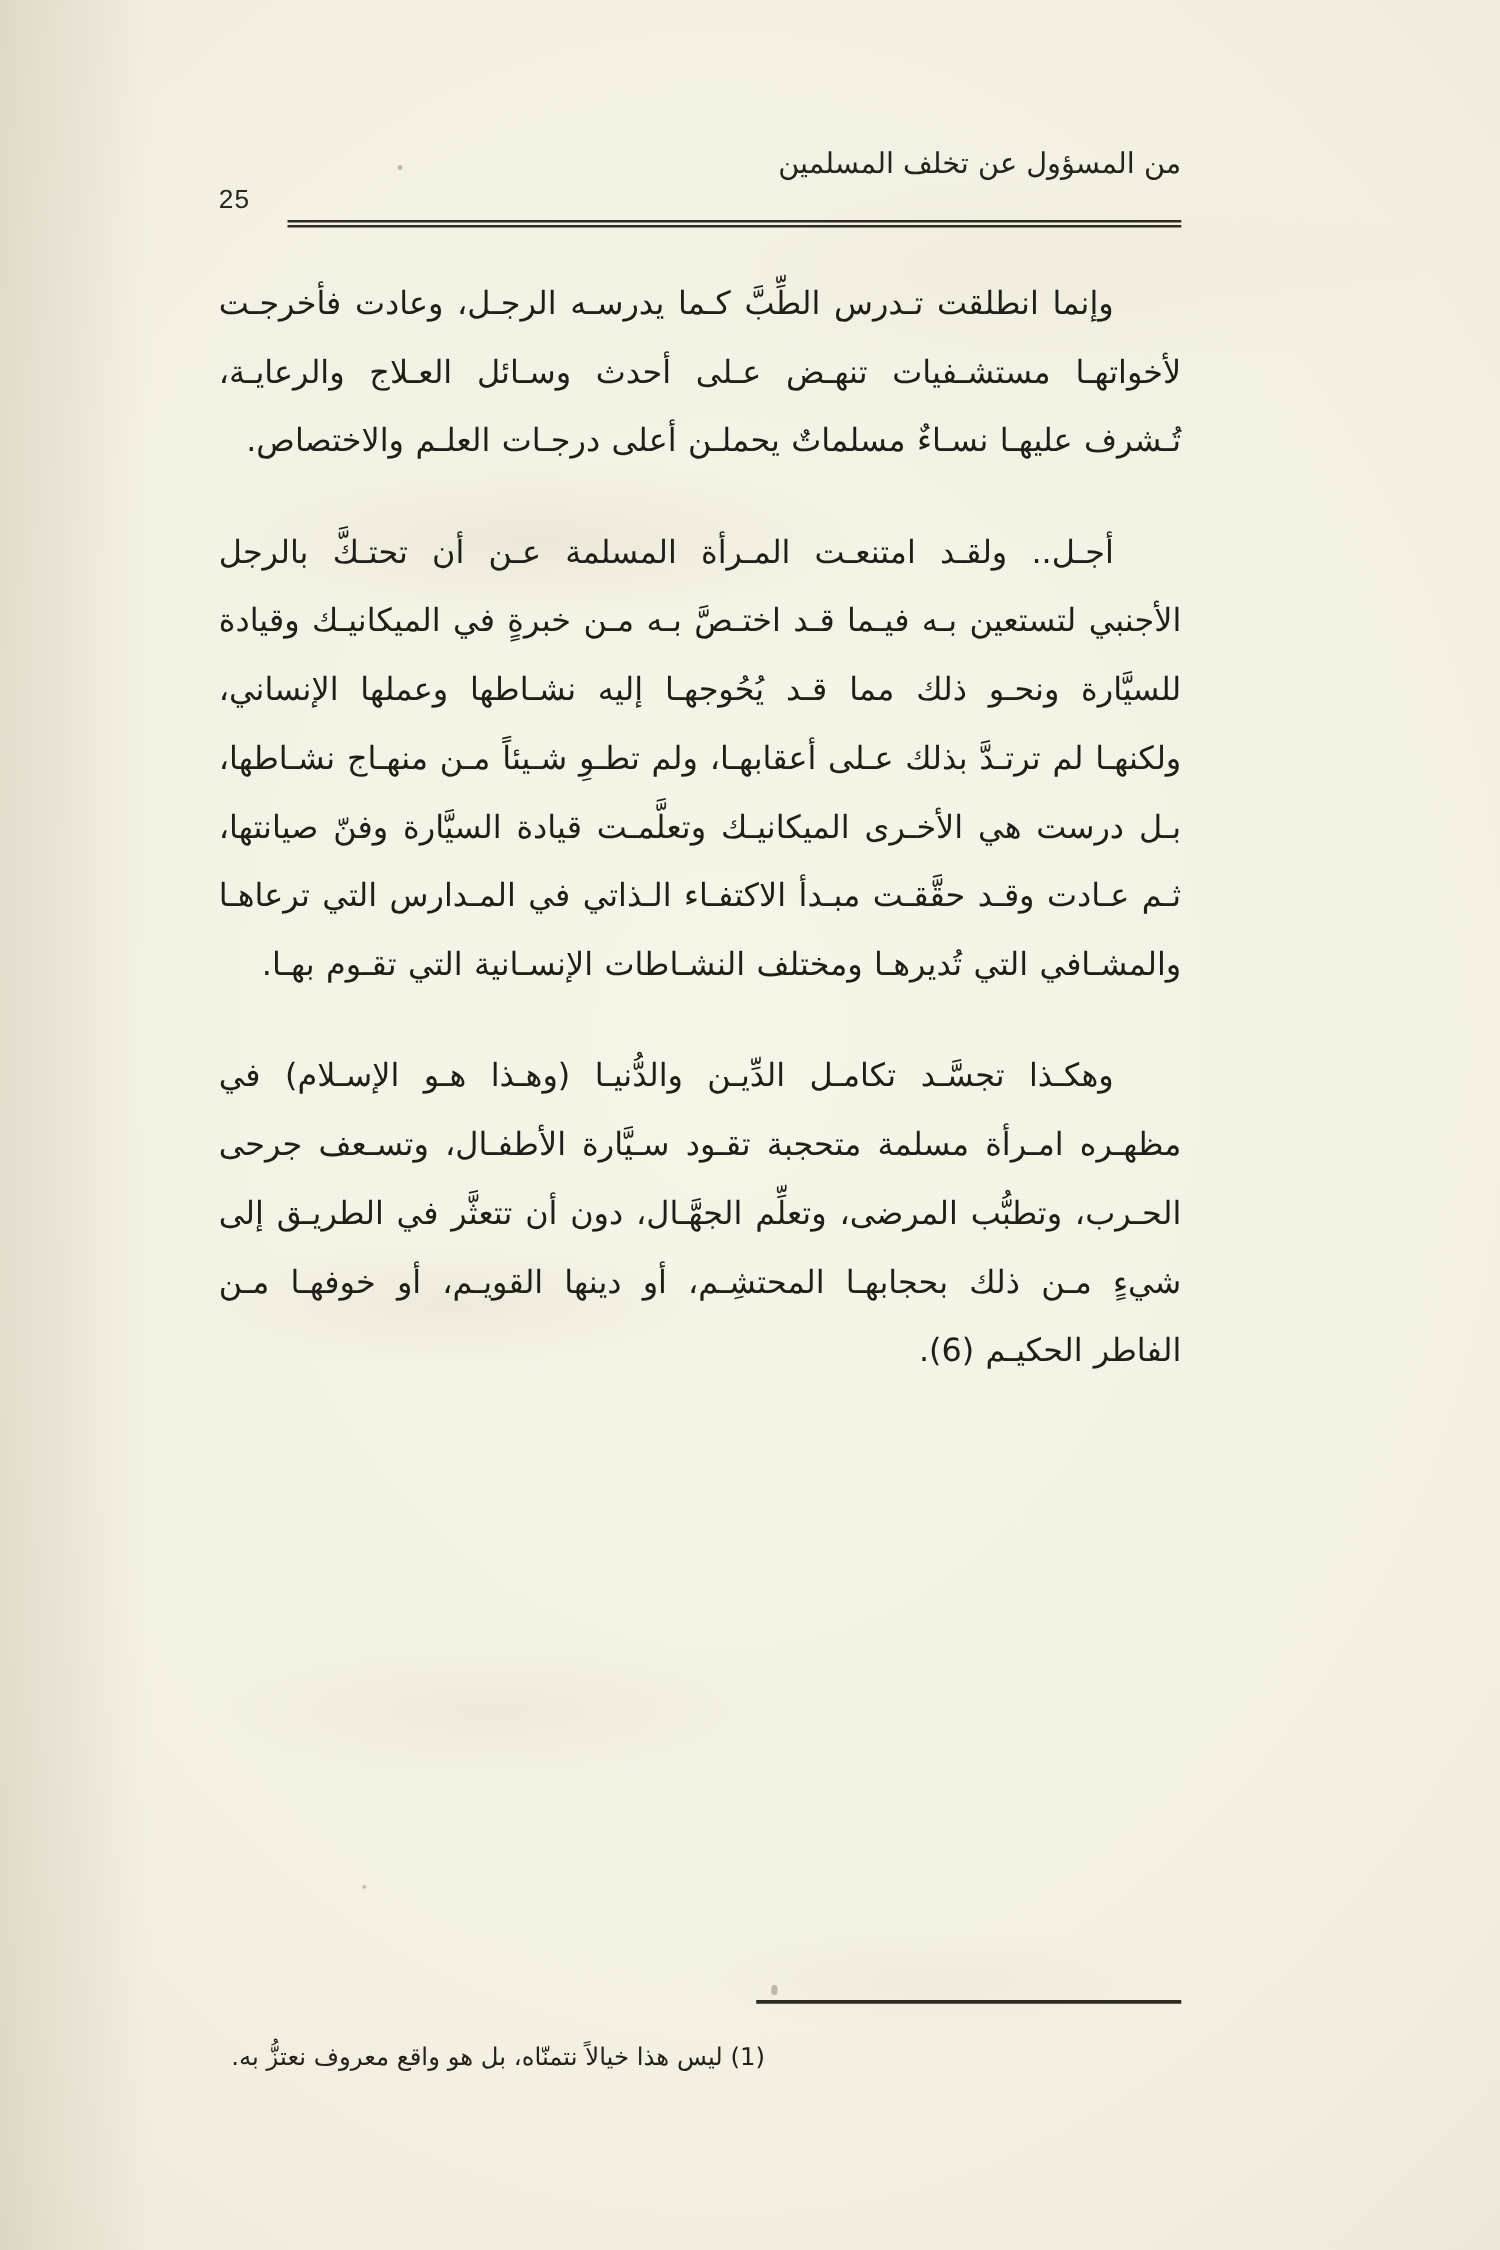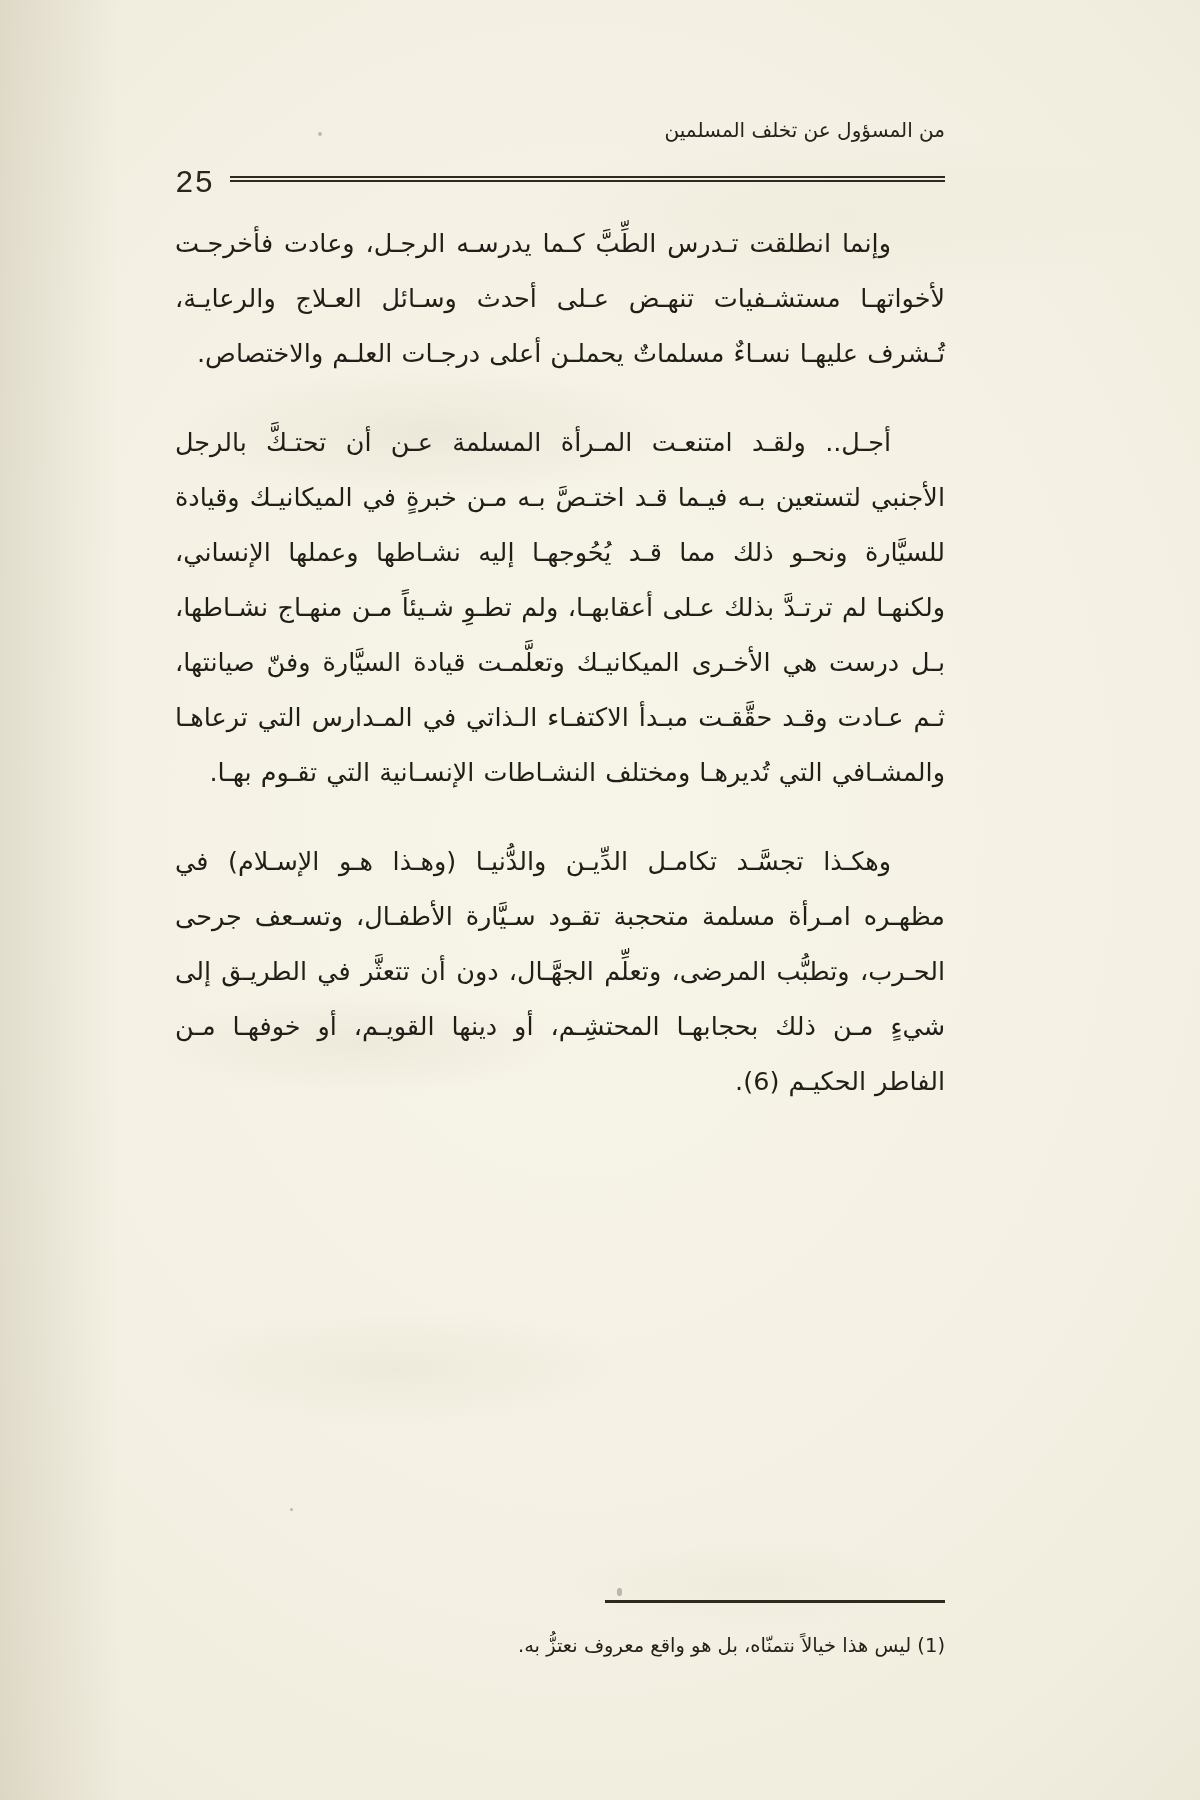--- a/index.html
+++ b/index.html
@@ -53,32 +53,32 @@
     top: 118px;
     left: 175px;
     width: 770px;
     height: 70px;
   }
   .running-title {
     position: absolute;
     right: 0;
     top: 0;
     font-family: "DejaVu Sans", sans-serif;
-    font-size: 20px;
+    font-size: 23px;
     color: #26231c;
     direction: rtl;
     white-space: nowrap;
     letter-spacing: -0.2px;
   }
   .page-number {
     position: absolute;
     left: 0;
-    top: 48px;
-    font-family: Liberation Mono, monospace;
-    font-size: 31px;
+    top: 30px;
+    font-family: Liberation Sans, sans-serif;
+    font-size: 21px;
     color: #2a261d;
     letter-spacing: 1px;
   }
   .head-rule {
     position: absolute;
     left: 55px;
     right: 0;
     top: 58px;
     height: 6px;
   }
@@ -123,21 +123,21 @@
     width: 340px;
     height: 3px;
     background: #2e2a20;
     margin: 0 0 26px auto;
   }
   .footnote-text {
     font-family: "DejaVu Sans", sans-serif;
     font-size: 19.5px;
     line-height: 34px;
     color: #241f18;
-    text-align: right;
+    text-align: left;
     padding-left: 10px;
   }
 
   
   .speck {
     position: absolute;
     background: rgba(90, 82, 62, .35);
     border-radius: 50%;
     pointer-events: none;
   }

